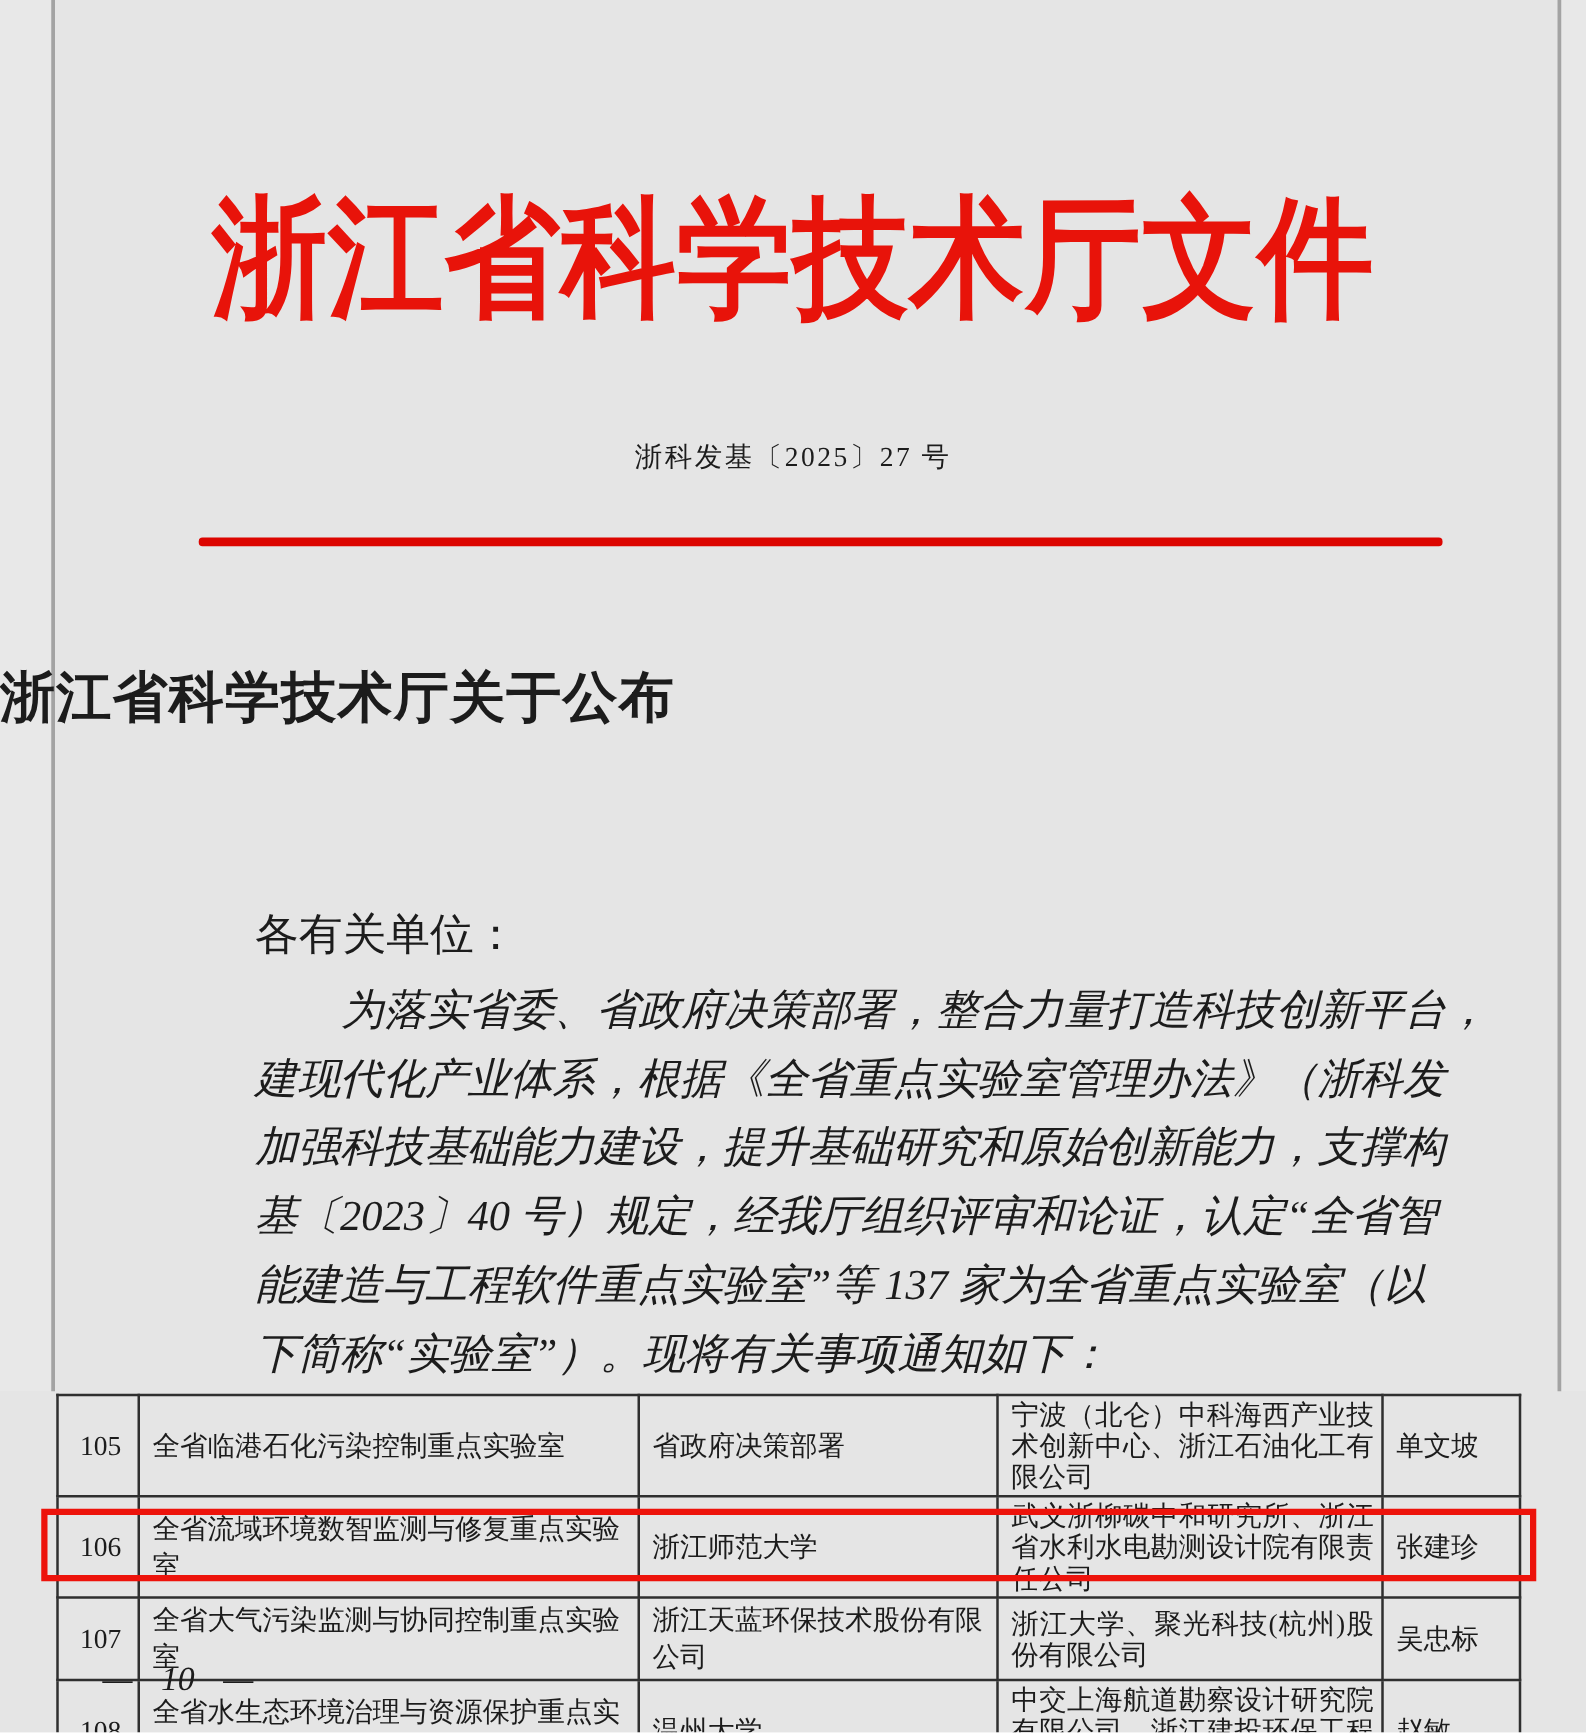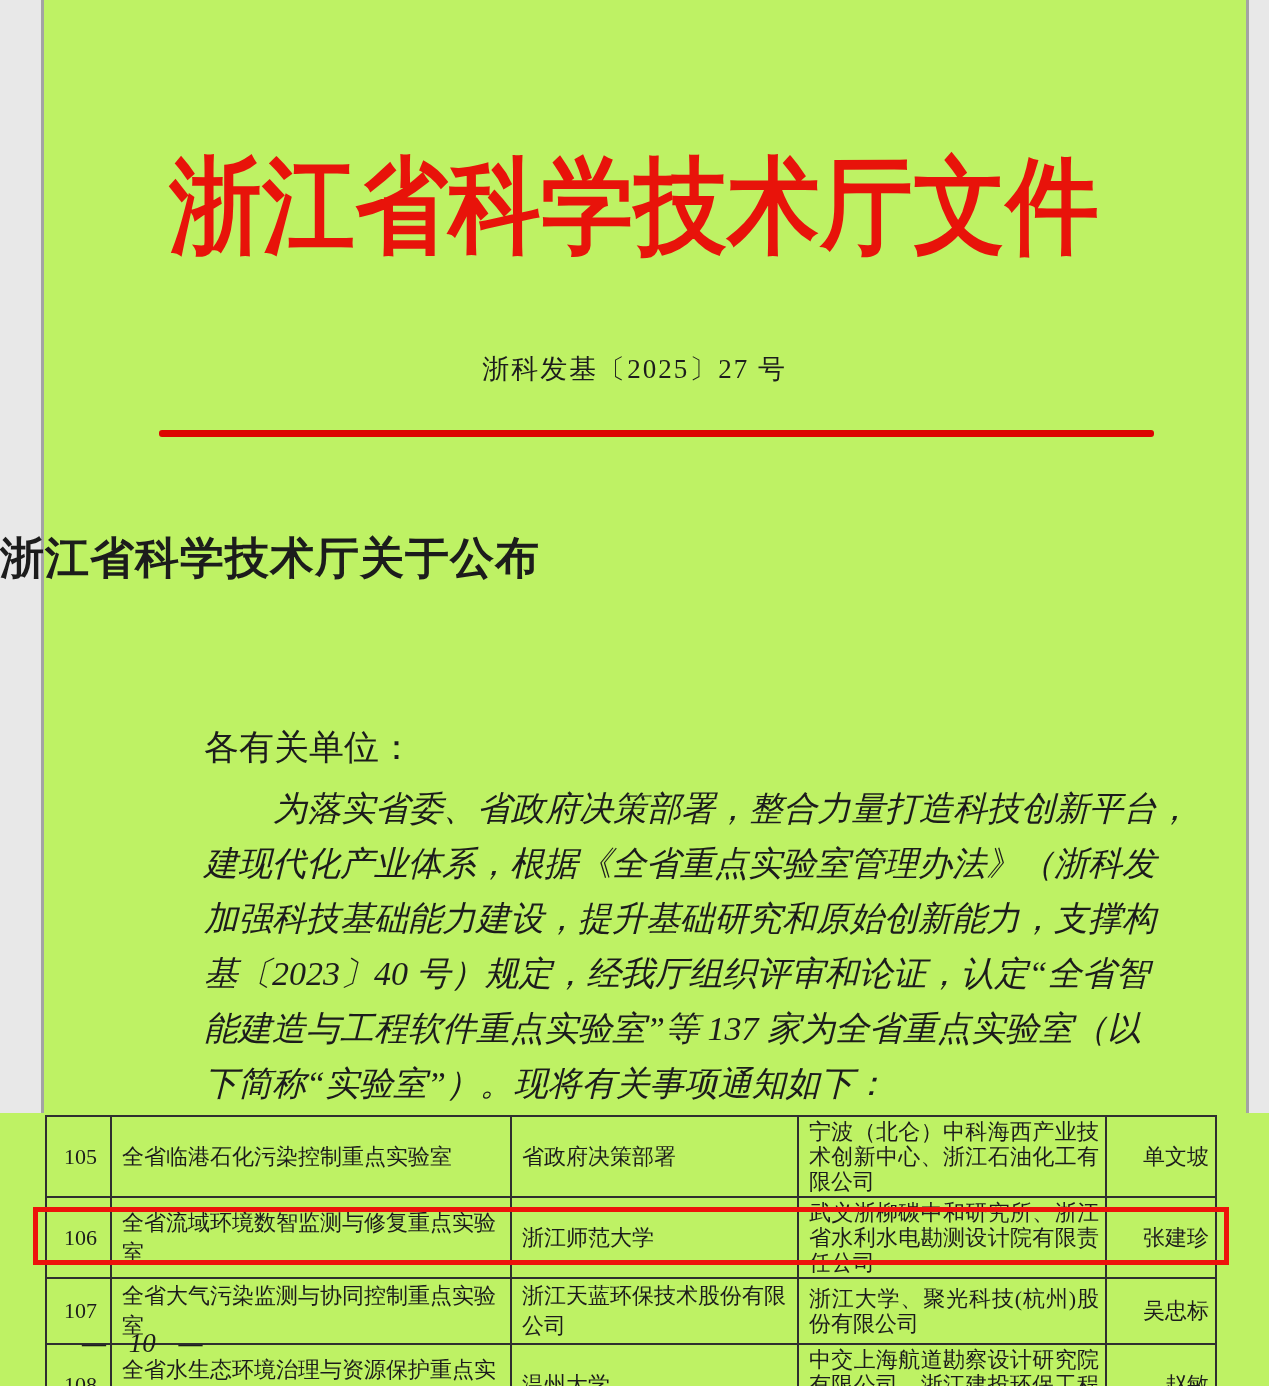--- a/index.html
+++ b/index.html
@@ -1,33 +1,33 @@
 <!DOCTYPE html>
 <html><head>
 <meta charset="utf-8">
 <style>
   html, body { margin:0; padding:0; background:#ffffff; }
   .stage {
-    position:relative; width:1269px; height:1386px; background:#bef264;
+    position:relative; width:1269px; height:1386px; background:#e5e5e5;
     font-family:"Liberation Serif","DejaVu Serif",serif; color:#1c1c1c; overflow:hidden;
   }
   
   .edge { position:absolute; top:0; height:1113px; background:#e8e8e8; box-sizing:border-box; }
   .edge-left  { left:0; width:44px; border-right:3px solid #a3a3a3; }
   .edge-right { left:1246px; width:23px; border-left:3px solid #a3a3a3; }
 
   .agency-header {
     position:absolute; left:0; right:0; top:150px; text-align:center;
     font-size:92px; font-weight:bold; color:#e8130a; line-height:100px;
     transform:scaleY(1.14); transform-origin:center top; letter-spacing:1px;
     white-space:nowrap;
   }
   .doc-number {
     position:absolute; left:0; right:0; top:351px; text-align:center;
-    font-size:27px; letter-spacing:2px;
+    font-size:22px; letter-spacing:2px;
   }
   .red-rule {
     position:absolute; left:159px; top:430px; width:995px; height:7px;
     background:#dc0500; border-radius:3px;
   }
   .notice-title {
     position:absolute; left:0; right:0; top:521px; 
     font-size:44px; font-weight:bold; line-height:76px; letter-spacing:1px;
     white-space:nowrap;
   }
@@ -43,21 +43,21 @@
   table.results {
     position:absolute; left:45px; top:1115px; width:1170px;
     border-collapse:collapse; table-layout:fixed;
   }
   table.results td {
     border:2px solid #2f2f2f; font-size:22px; vertical-align:middle;
     height:47px; padding:2px 6px 2px 10px; overflow:hidden;margin-top:24px;
   }
   td.c-no { text-align:center; padding:0; }
   td.c-partners { font-size:21px; line-height:25px; text-align:justify; padding:2px 8px; }
-  td.c-director { text-align:right; padding:0; }
+  td.c-director { text-align:left; padding:0; }
 
   .highlight-box {
     position:absolute; left:33px; top:1207px; width:1196px; height:58px;
     border:5px solid #ed130b; box-sizing:border-box; pointer-events:none;
   }
   .page-number {
     position:absolute; left:82px; top:1328px; font-size:27px; word-spacing:16px;
     white-space:nowrap;
     font-style:italic;
   }

